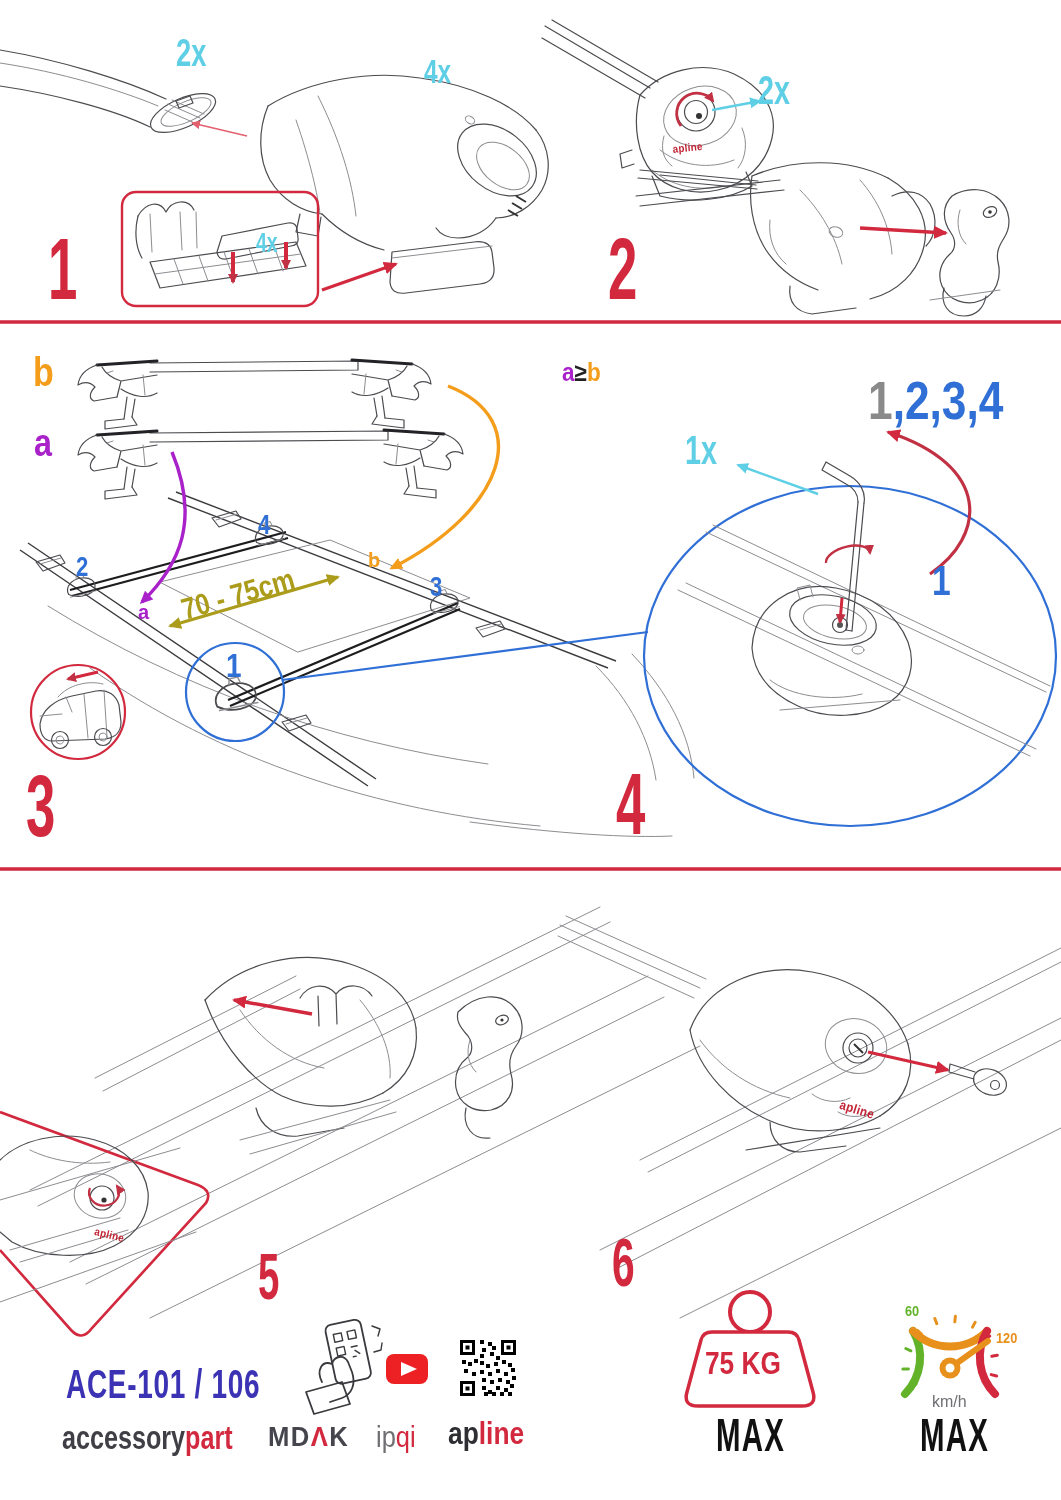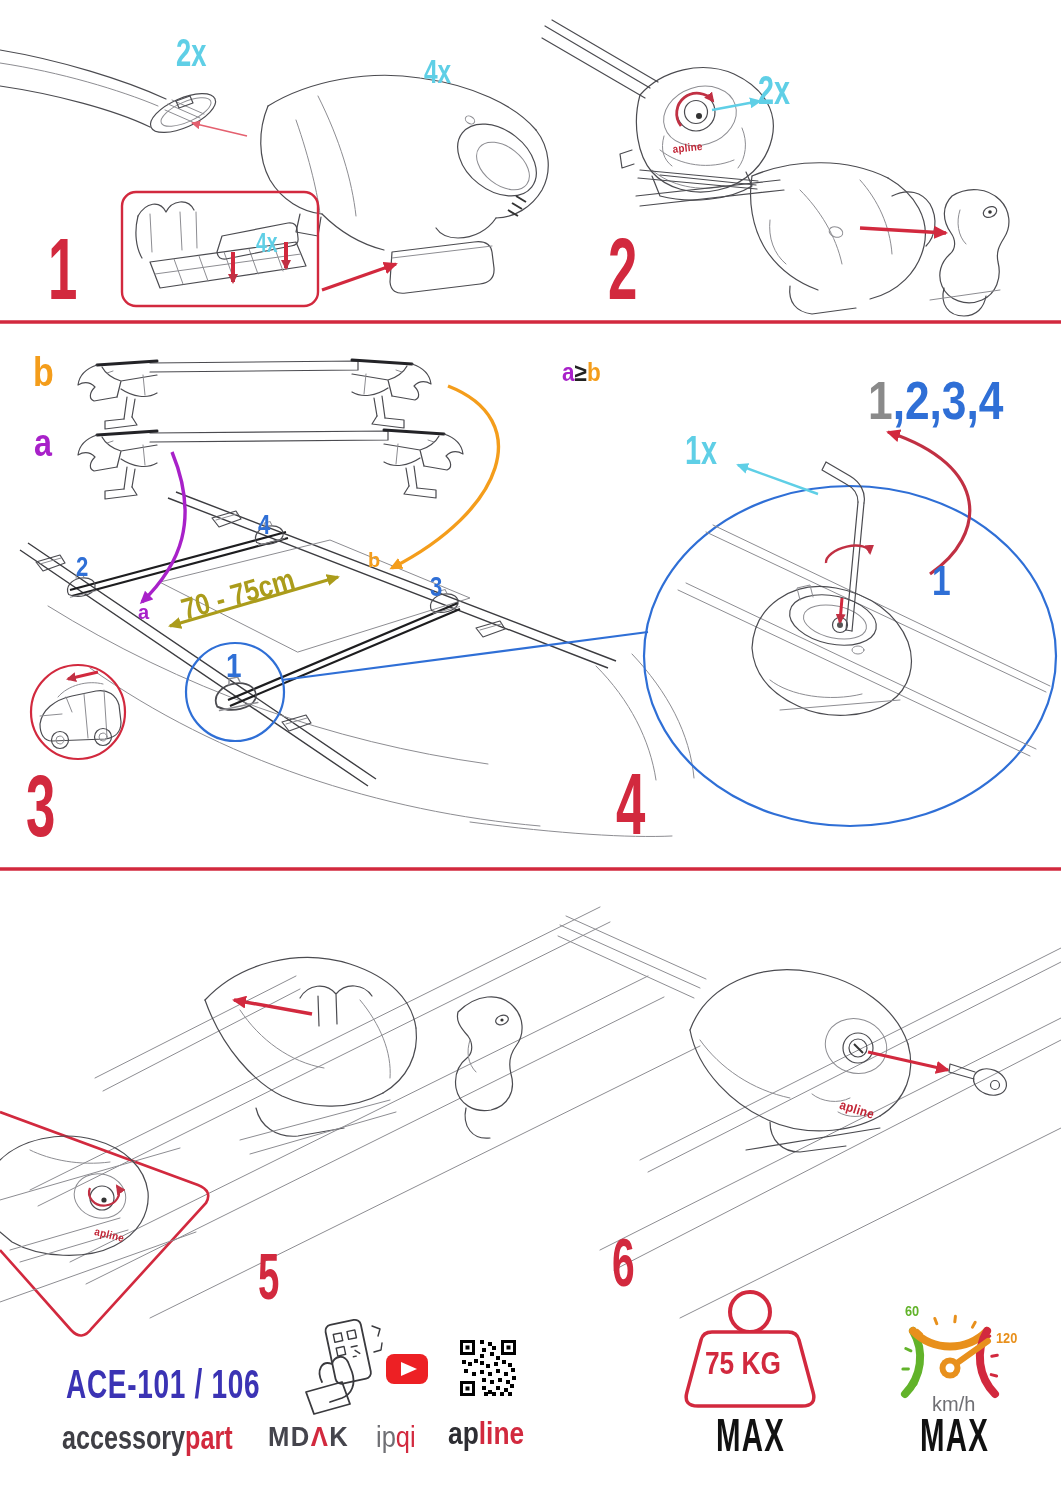--- a/index.html
+++ b/index.html
@@ -384,16 +384,16 @@
 <div class="lbl" style="left:66px;top:1364px;font-size:40px;font-weight:bold;color:#3b33b4;transform:scaleX(.7);letter-spacing:1px;">ACE-101 / 106</div>
 <div class="lbl" style="left:62px;top:1420px;font-size:34px;font-weight:bold;transform:scaleX(.74);"><span style="color:#3f3f45;">accessory</span><span style="color:#d2293e;">part</span></div>
 <div class="lbl" style="left:268px;top:1424px;font-size:27px;font-weight:bold;letter-spacing:1.5px;transform:scaleX(.95);color:#45454d;"><span>MD</span><span style="color:#d2293e;">Λ</span><span>K</span></div>
 <div class="lbl" style="left:376px;top:1422px;font-size:30px;transform:scaleX(.85);color:#6f6f74;"><span>ip</span><span style="color:#d2293e;">qi</span></div>
 <div class="lbl" style="left:448px;top:1418px;font-size:31px;font-weight:bold;transform:scaleX(.85);"><span style="color:#2e2e33;">ap</span><span style="color:#d2293e;">line</span></div>
 
 <div class="lbl" style="left:705px;top:1347px;width:90px;text-align:center;font-size:32px;font-weight:bold;color:#d2293e;transform:scaleX(.82);">75 KG</div>
 <div class="lbl" style="left:716px;top:1412px;font-size:46px;font-weight:bold;color:#111;transform:scaleX(.64);letter-spacing:2px;">MAX</div>
 <div class="lbl" style="left:905px;top:1303px;font-size:15px;font-weight:bold;color:#62b32a;transform:scaleX(.85);">60</div>
 <div class="lbl" style="left:996px;top:1330px;font-size:15px;font-weight:bold;color:#e8901c;transform:scaleX(.85);">120</div>
-<div class="lbl" style="left:932px;top:1394px;font-size:20px;color:#6f6f74;">km/h</div>
+<div class="lbl" style="left:932px;top:1394px;font-size:16px;color:#6f6f74;">km/h</div>
 <div class="lbl" style="left:920px;top:1412px;font-size:46px;font-weight:bold;color:#111;transform:scaleX(.64);letter-spacing:2px;">MAX</div>
 
 </div>
 
 </body></html>

